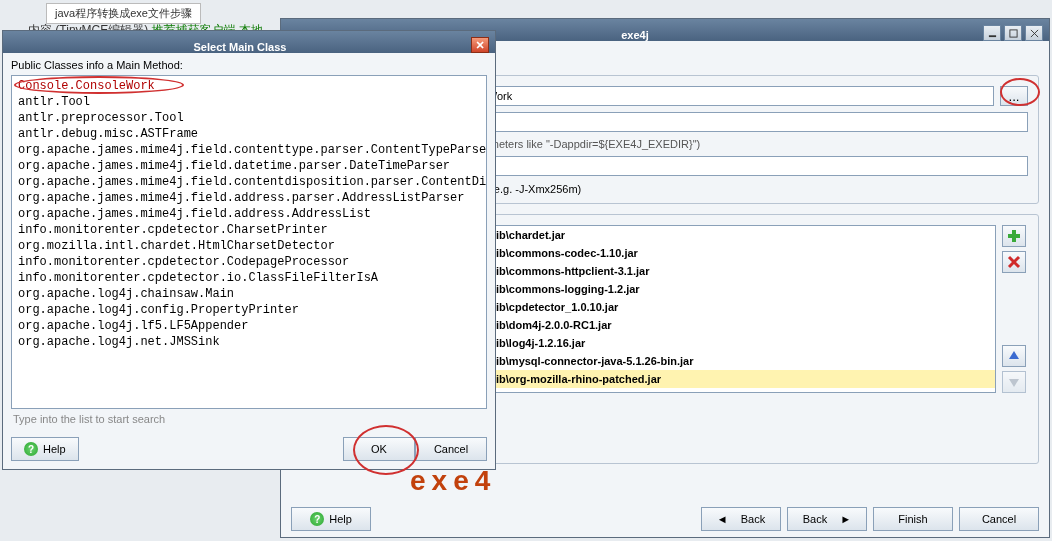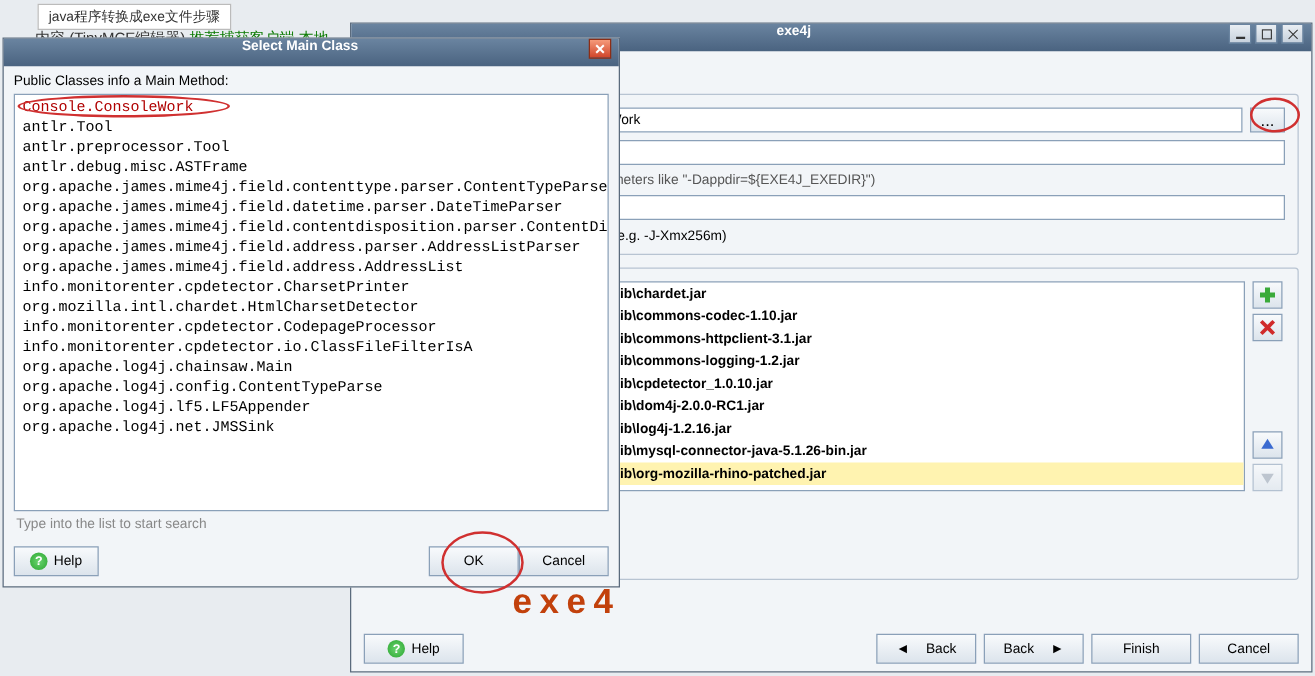--- a/index.html
+++ b/index.html
@@ -1,25 +1,25 @@
 <!DOCTYPE html>
 <html><head>
 <meta charset="utf-8">
 <style>
 * { box-sizing: border-box; margin: 0; padding: 0; }
 body { font-family: Tahoma, Arial, sans-serif; font-size: 11px; background: #e8ecf0; width: 1052px; height: 541px; position: relative; overflow: hidden; }
 
 
 .bg-text { position: absolute; font-size: 12px; color: #333; }
 .bg-link { color: #0a7a00; text-decoration: underline; }
-.bg-tab { position: absolute; top: 3px; left: 30px; background: #fff; border: 1px solid #bbb; padding: 2px 8px; font-size: 11px; color: #333;}
+.bg-tab { position: absolute; top: 3px; left: 46px; background: #fff; border: 1px solid #bbb; padding: 2px 8px; font-size: 11px; color: #333;}
 
 
 .exe4j-window { position: absolute; top: 18px; left: 280px; width: 770px; height: 520px; background: #f2f5f8; border: 1px solid #5b6b7d; }
-.titlebar { height: 22px; background: linear-gradient(#6a84a0,#4a6380); color: #fff; display: flex; align-items: flex-start; padding: 0 6px; }
+.titlebar { height: 22px; background: linear-gradient(#6a84a0,#4a6380); color: #fff; display: flex; align-items: flex-end; padding: 0 6px; }
 .titlebar .title { flex: 1; text-align: center; font-weight: bold; }
 .titlebar .controls { display: flex; gap: 3px; }
 .win-btn { width: 18px; height: 16px; background: linear-gradient(#e9eef3,#c7d1dc); border: 1px solid #6a84a0; display: flex; align-items: center; justify-content: center; cursor: pointer; font-size: 10px; color: #333;}
 .win-btn svg { width: 9px; height: 9px; }
 
 .exe4j-body { padding: 6px 10px 4px 10px; }
 .page-title { font-size: 16px; font-weight: bold; color: #222; margin-bottom: 10px; }
 
 .fieldset { border: 1px solid #b8c4d2; border-radius: 3px; padding: 10px 10px 8px 10px; margin-bottom: 10px; position: relative;}
 .legend { position: absolute; top: -8px; left: 8px; background: #f2f5f8; padding: 0 4px; color: #333; }
@@ -301,21 +301,21 @@
           <div class="class-item">org.apache.james.mime4j.field.contenttype.parser.ContentTypeParse</div>
           <div class="class-item">org.apache.james.mime4j.field.datetime.parser.DateTimeParser</div>
           <div class="class-item">org.apache.james.mime4j.field.contentdisposition.parser.ContentDi</div>
           <div class="class-item">org.apache.james.mime4j.field.address.parser.AddressListParser</div>
           <div class="class-item">org.apache.james.mime4j.field.address.AddressList</div>
           <div class="class-item">info.monitorenter.cpdetector.CharsetPrinter</div>
           <div class="class-item">org.mozilla.intl.chardet.HtmlCharsetDetector</div>
           <div class="class-item">info.monitorenter.cpdetector.CodepageProcessor</div>
           <div class="class-item">info.monitorenter.cpdetector.io.ClassFileFilterIsA</div>
           <div class="class-item">org.apache.log4j.chainsaw.Main</div>
-          <div class="class-item">org.apache.log4j.config.ContentTypeParse</div>
+          <div class="class-item">org.apache.log4j.config.PropertyPrinter</div>
           <div class="class-item">org.apache.log4j.lf5.LF5Appender</div>
           <div class="class-item">org.apache.log4j.net.JMSSink</div>
         </div>
       <div class="red-circle-sel"></div>
     </div>
     <div class="search-hint">Type into the list to start search</div>
   </div>
   <div class="modal-footer" style="position:relative;">
     <button class="std-btn">
       <span class="help-icon">?</span>

